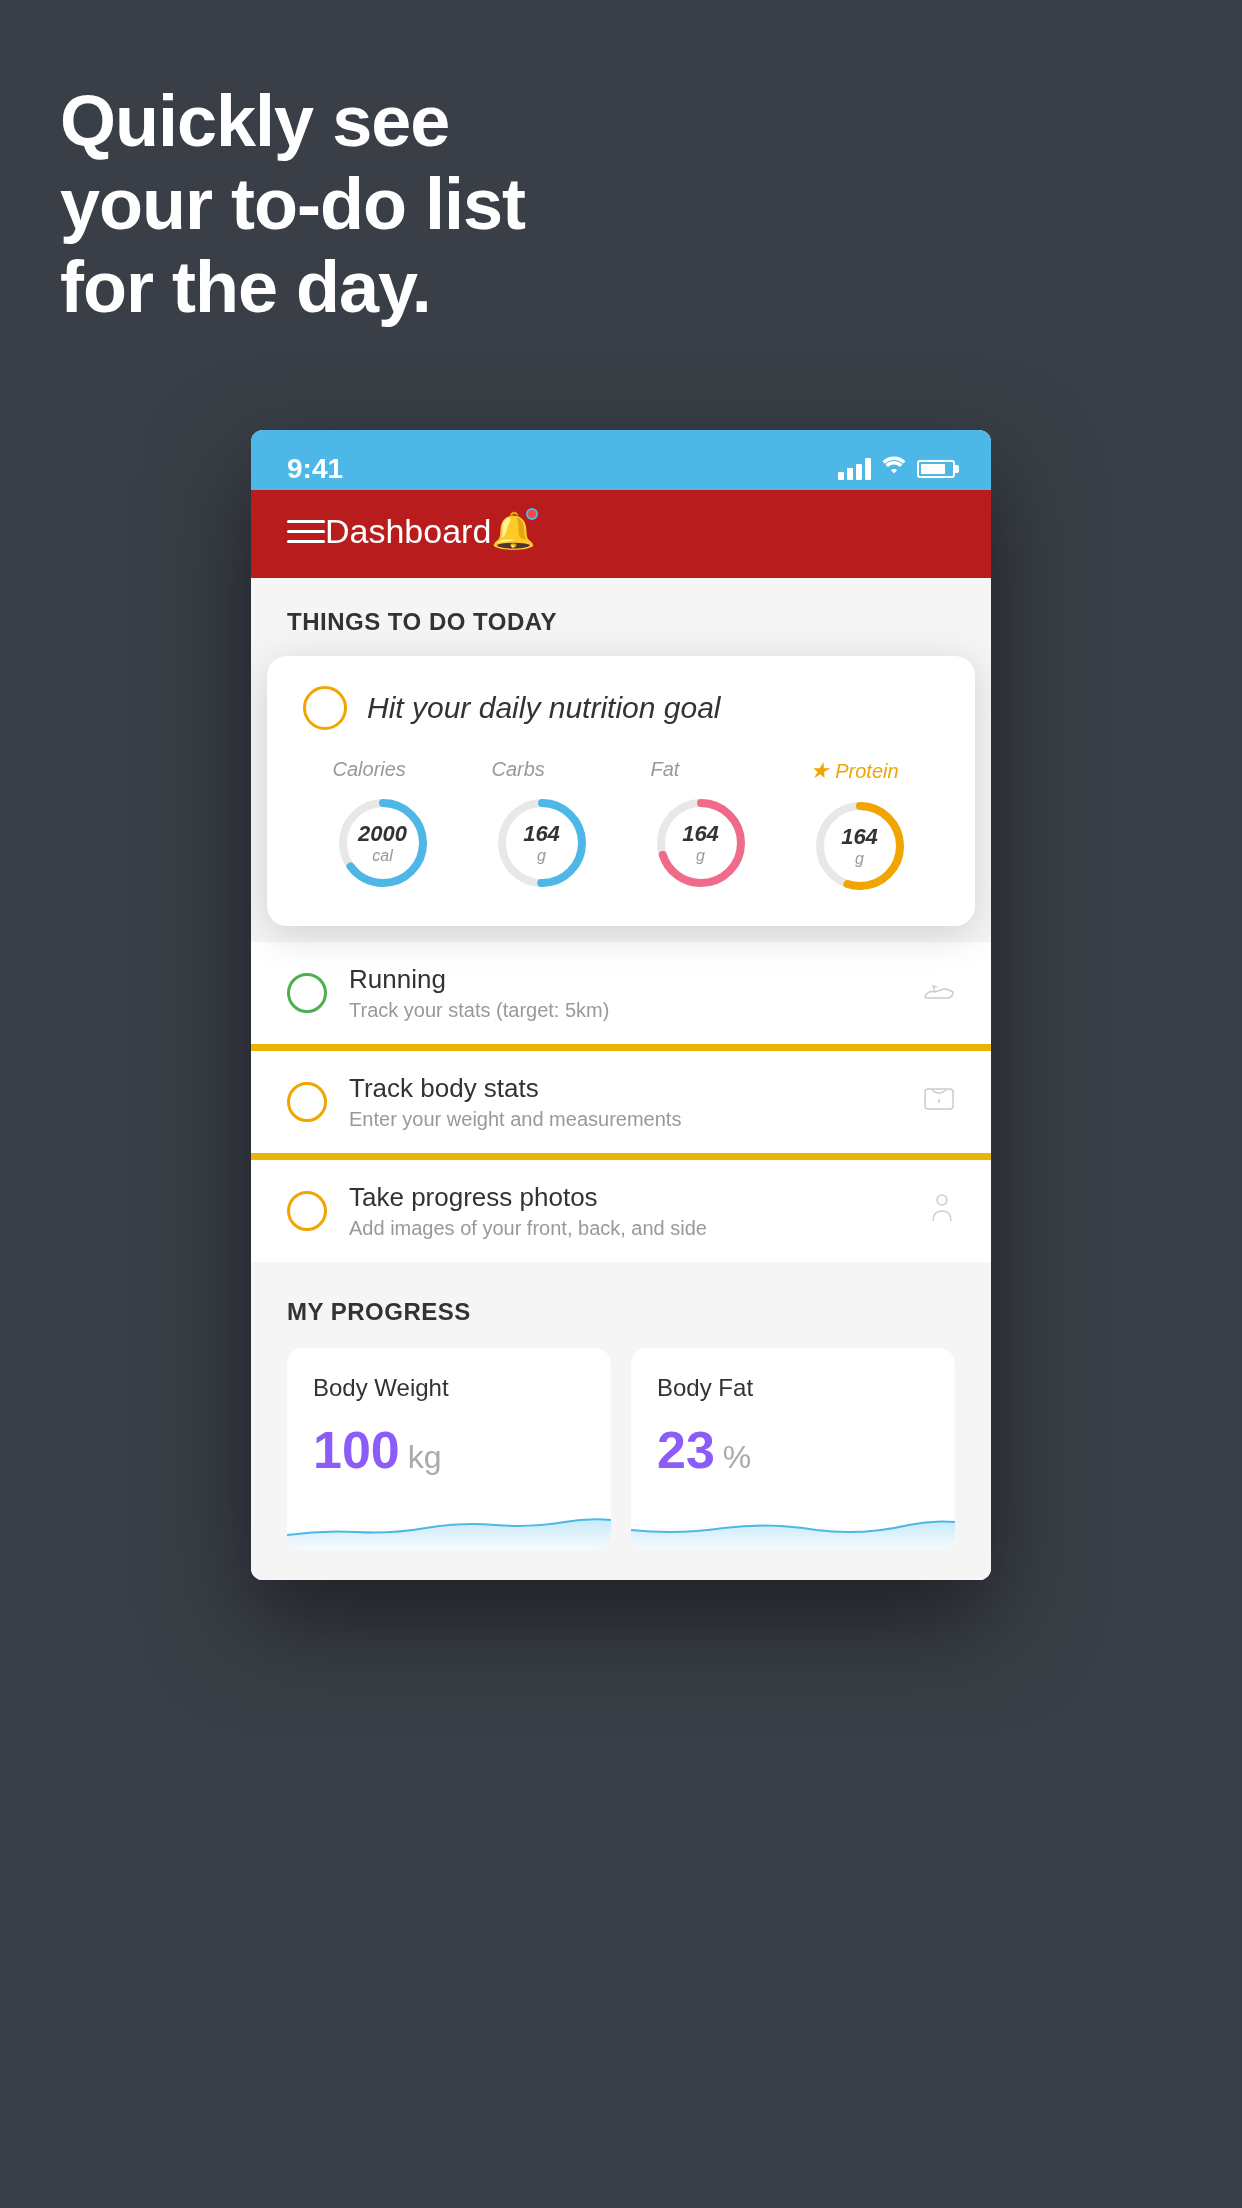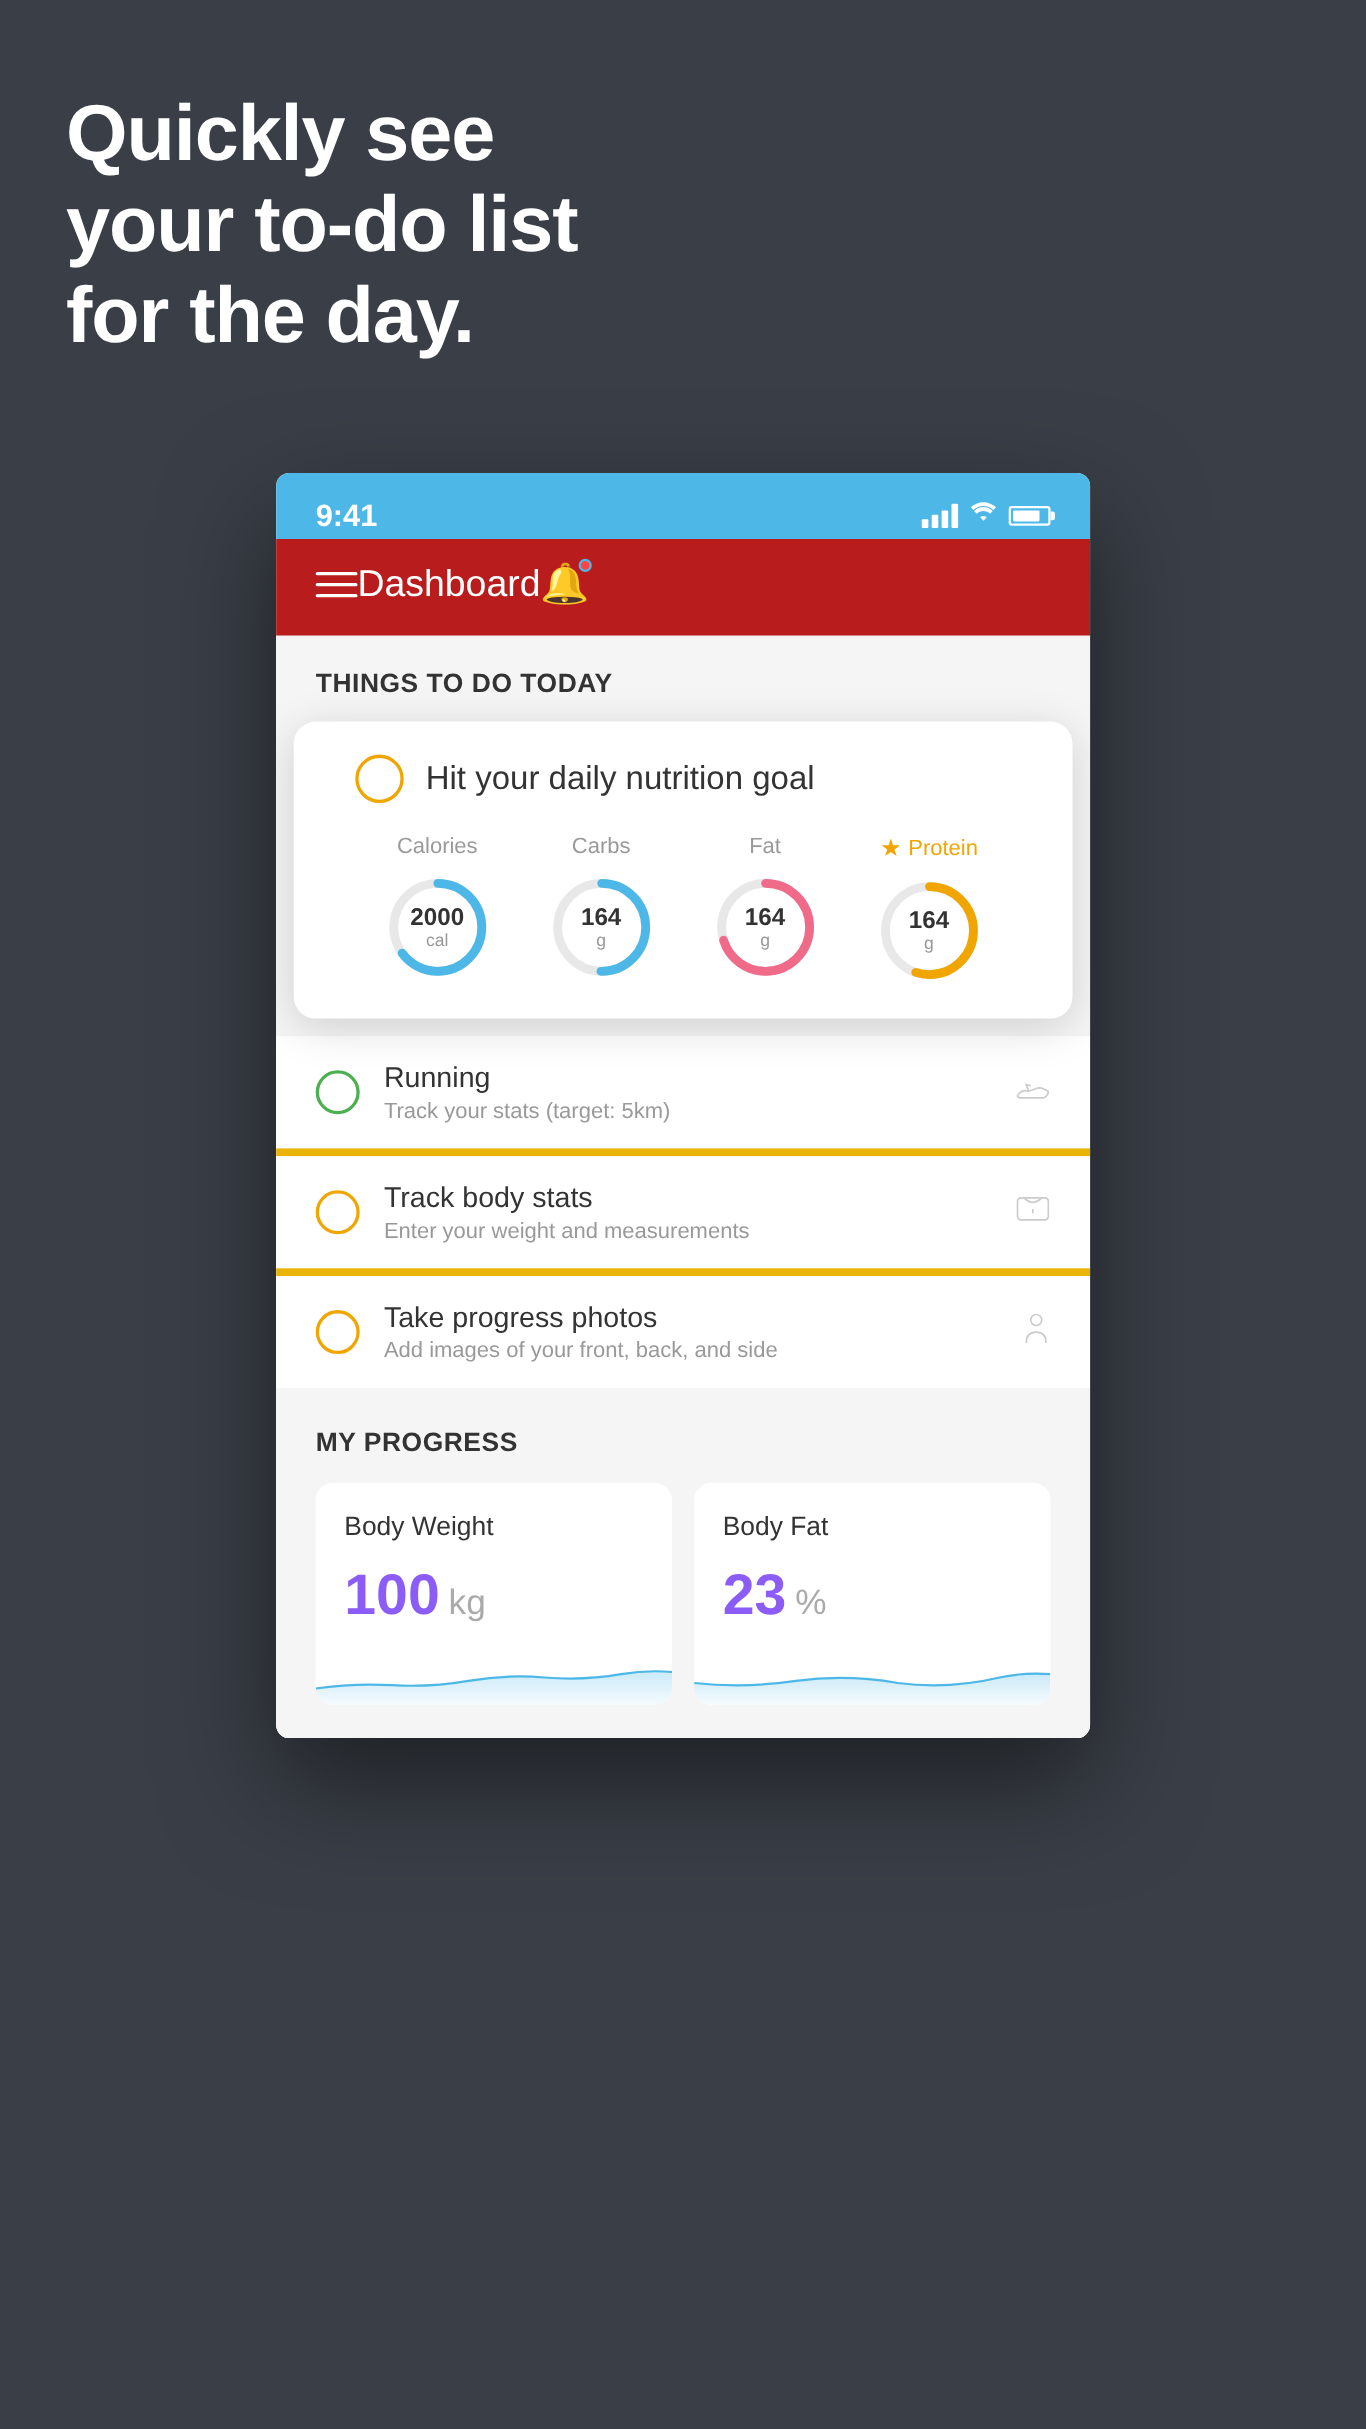--- a/index.html
+++ b/index.html
@@ -174,25 +174,26 @@
       font-weight: 700;
       color: #333333;
       letter-spacing: 0.5px;
       margin-bottom: 20px;
     }
 
     
     .nutrition-card {
       background: #ffffff;
       border-radius: 20px;
-      padding: 30px 56px;
+      padding: 30px 36px;
       margin: 0 -20px;
       box-shadow: 0 8px 40px rgba(0,0,0,0.15);
       position: relative;
       z-index: 10;
+      font-style: italic;
     }
 
     .nutrition-card-header {
       display: flex;
       align-items: center;
       gap: 20px;
       margin-bottom: 28px;
     }
 
     .circle-checkbox {
@@ -211,21 +212,20 @@
 
     .nutrition-stats {
       display: flex;
       justify-content: space-around;
       align-items: flex-start;
     }
 
     .stat-column {
       display: flex;
       flex-direction: column;
-      align-items: center;
       gap: 12px;
     }
 
     .stat-label {
       font-size: 20px;
       color: #999999;
     }
 
     .stat-label.starred {
       display: flex;

